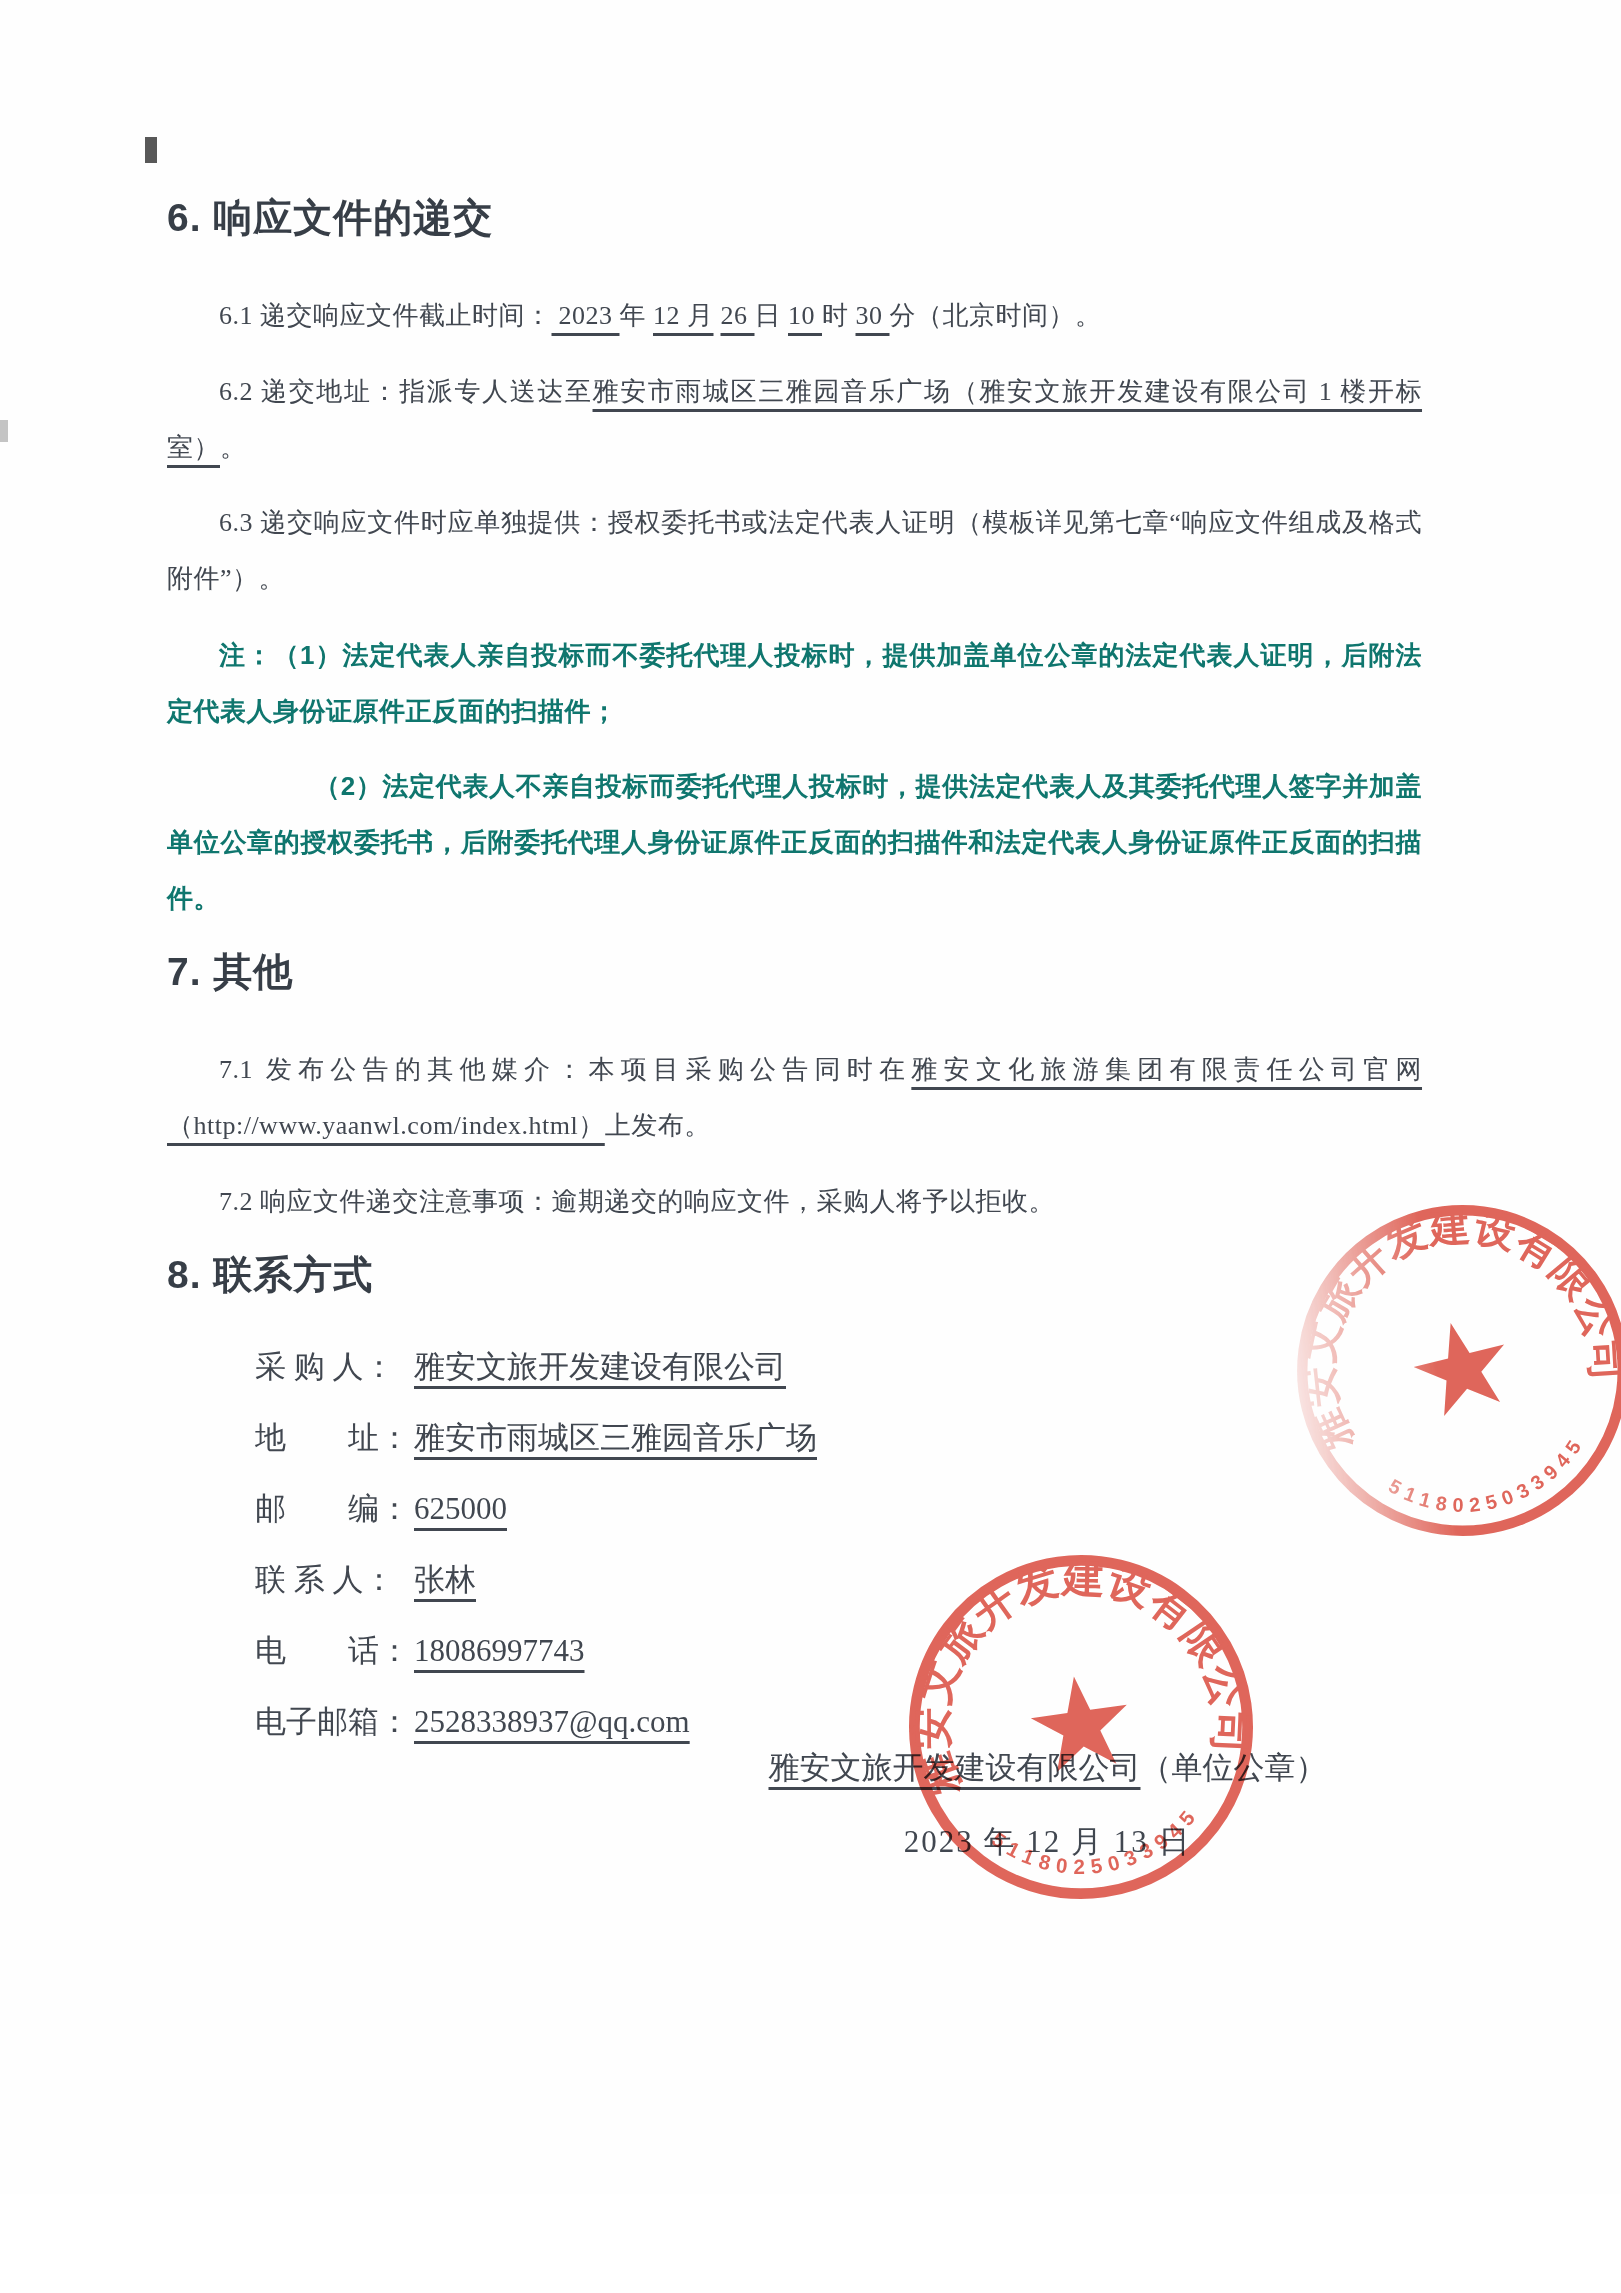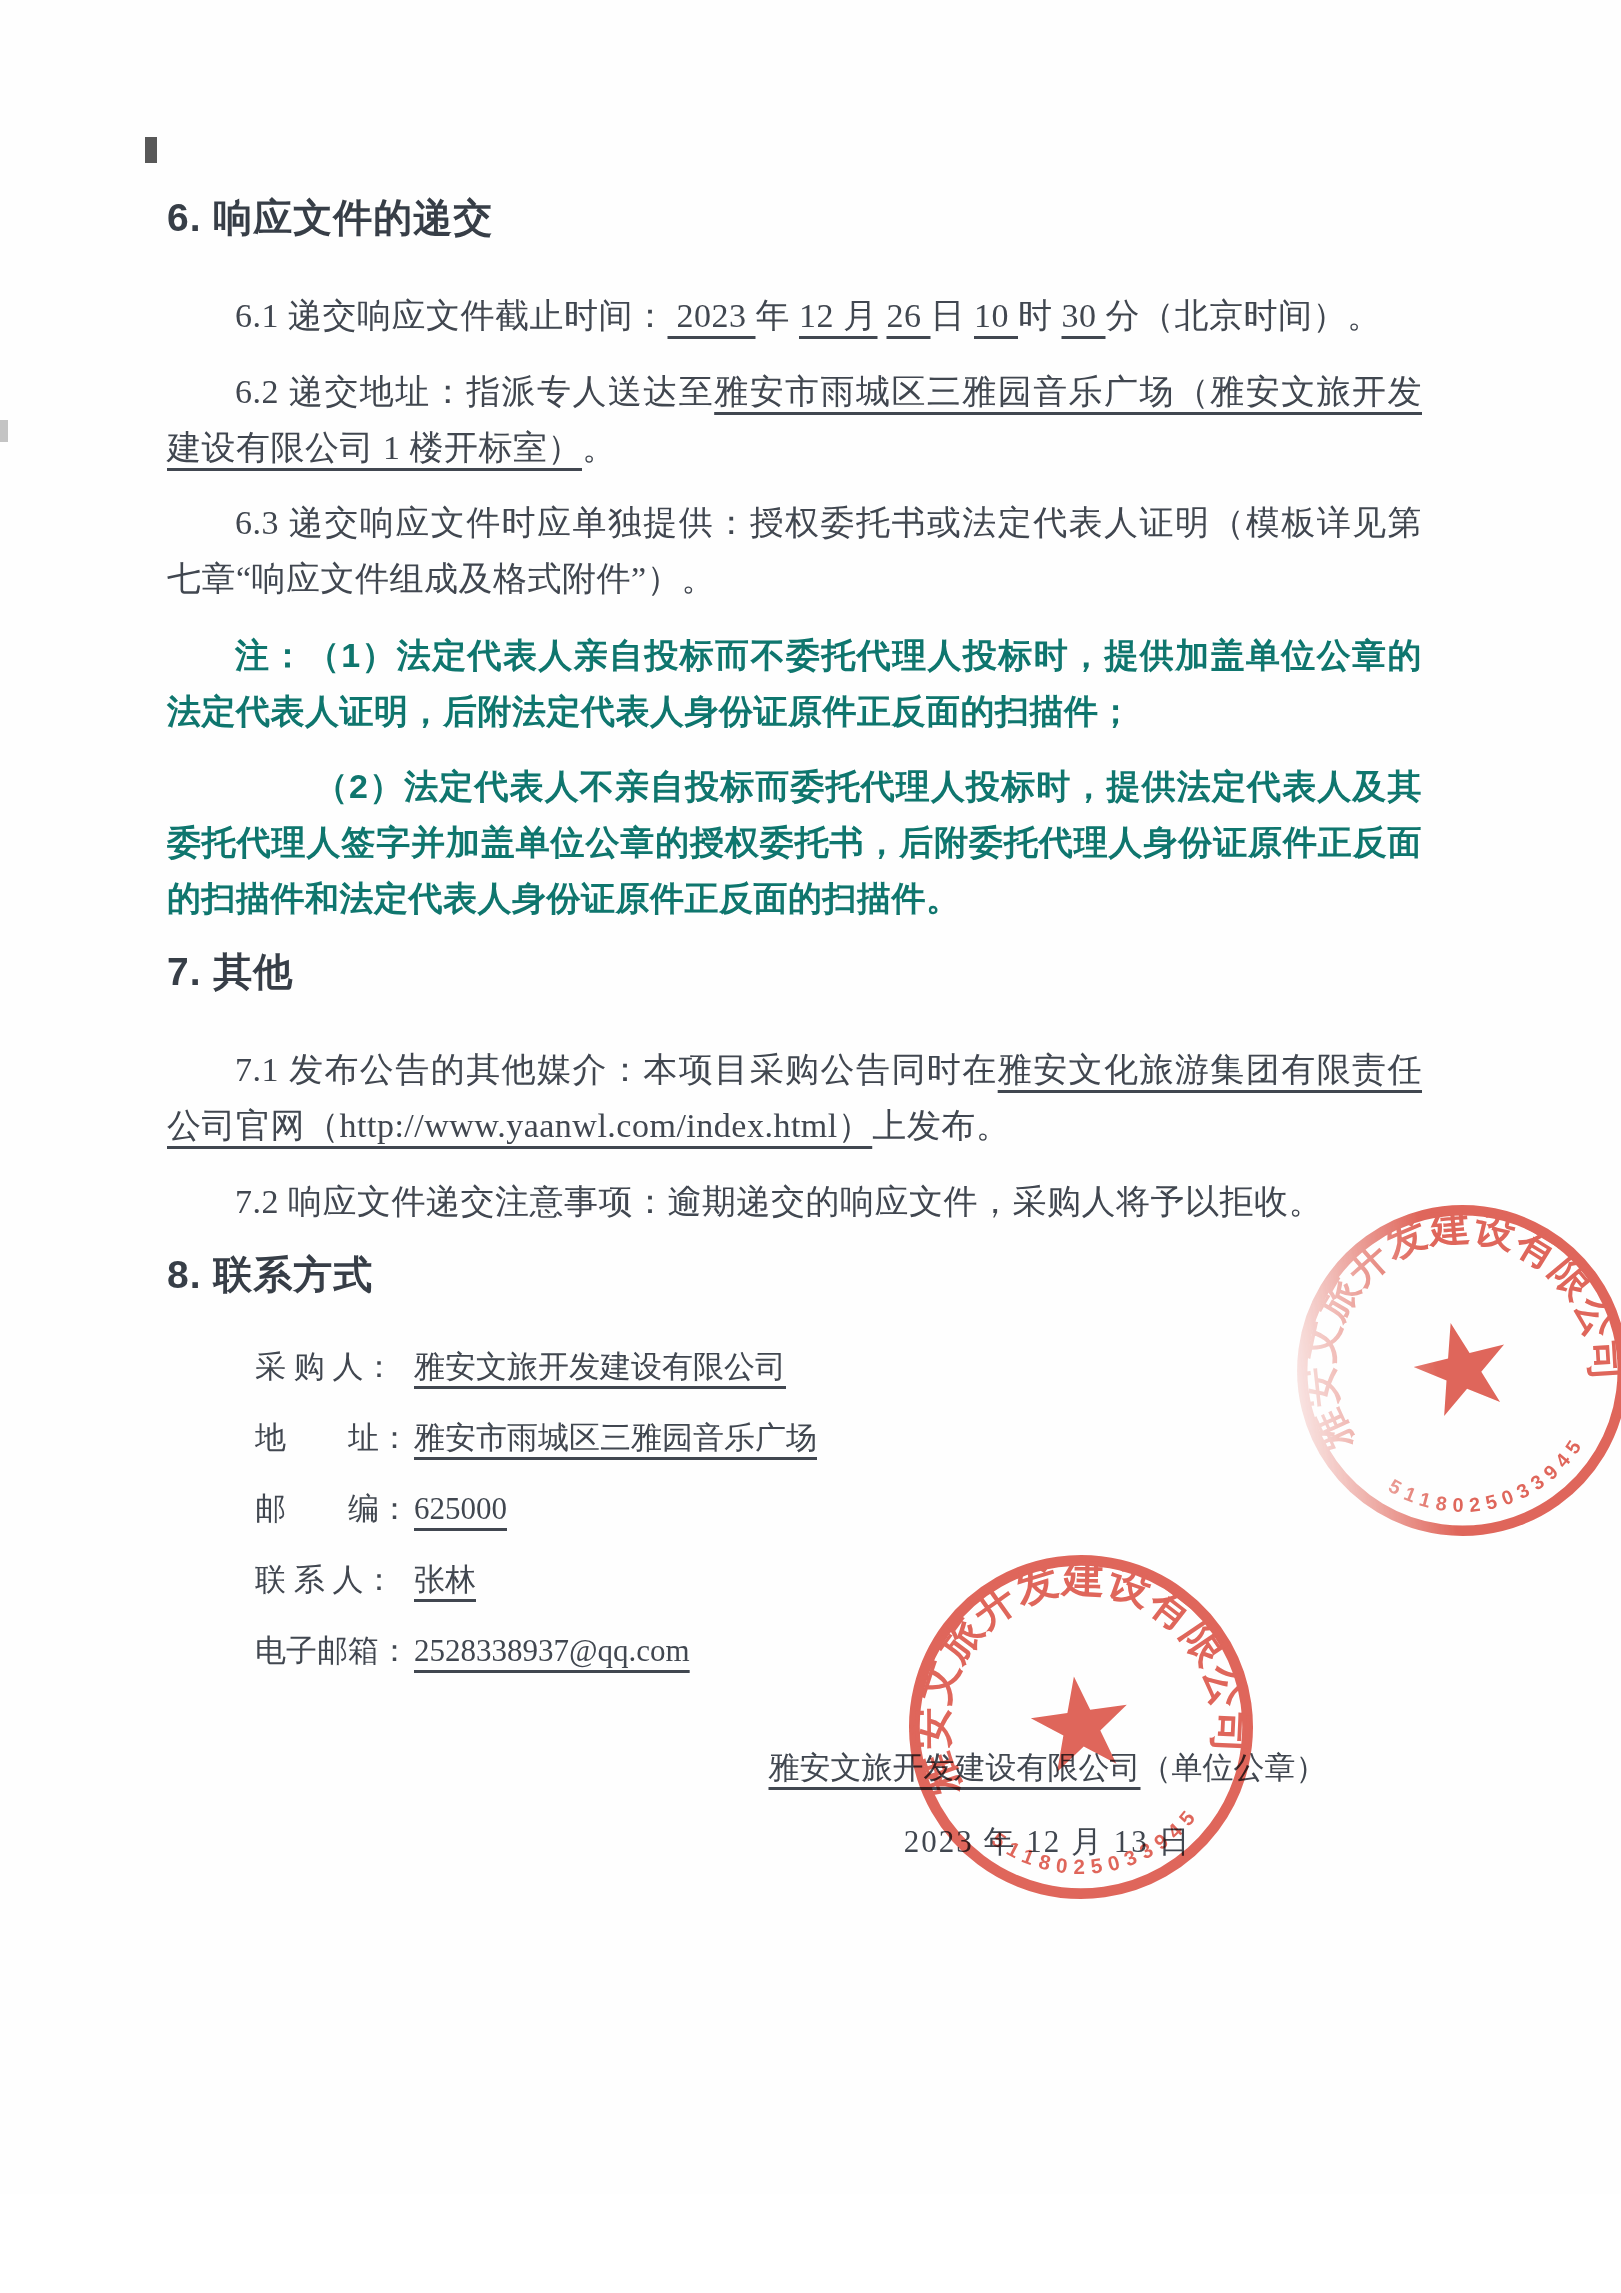--- a/index.html
+++ b/index.html
@@ -9,21 +9,21 @@
     overflow:hidden;
   }
   .content{position:absolute;left:167px;top:192px;width:1255px;}
   h2.sec{
     font-family:"Liberation Sans","DejaVu Sans",sans-serif;
     font-weight:bold;font-size:39px;line-height:51px;color:#373e47;
     margin:5.9px 0 45px 0;letter-spacing:1px;
   }
   h2.sec:first-child{margin-top:0;}
   .para{
-    font-size:34px;line-height:56px;margin:0 0 19.6px 0;
+    font-size:26px;line-height:56px;margin:0 0 19.6px 0;
     text-align:justify;text-indent:2em;letter-spacing:0.5px;
   }
   .para.bold{
     font-family:"Liberation Sans","DejaVu Sans",sans-serif;
     font-weight:bold;color:#0f766e;
   }
   .para.indent-deep{text-indent:147px;}
   .u{text-decoration:underline;text-underline-offset:8.8px;text-decoration-thickness:2.5px;}
   .contact{margin-top:37px;}
   .crow{font-size:31px;line-height:43px;margin:0 0 28px 0;padding-left:88px;}
@@ -82,20 +82,23 @@
         <div class="crow">
           <span class="clabel">地　　址：</span><span class="cvalue">雅安市雨城区三雅园音乐广场</span>
         </div>
         <div class="crow">
           <span class="clabel">邮　　编：</span><span class="cvalue">625000</span>
         </div>
         <div class="crow">
           <span class="clabel">联 系 人：</span><span class="cvalue">张林</span>
         </div>
         <div class="crow">
+          <span class="clabel">电　　话：</span><span class="cvalue">18086997743</span>
+        </div>
+        <div class="crow">
           <span class="clabel">电子邮箱：</span><span class="cvalue">2528338937@qq.com</span>
         </div>
       </div>
     </section>
   </div>
 
   <div class="sig">
     <div>
       <span class="u">雅安文旅开发建设有限公司</span><span>（单位公章）</span>
     </div>

